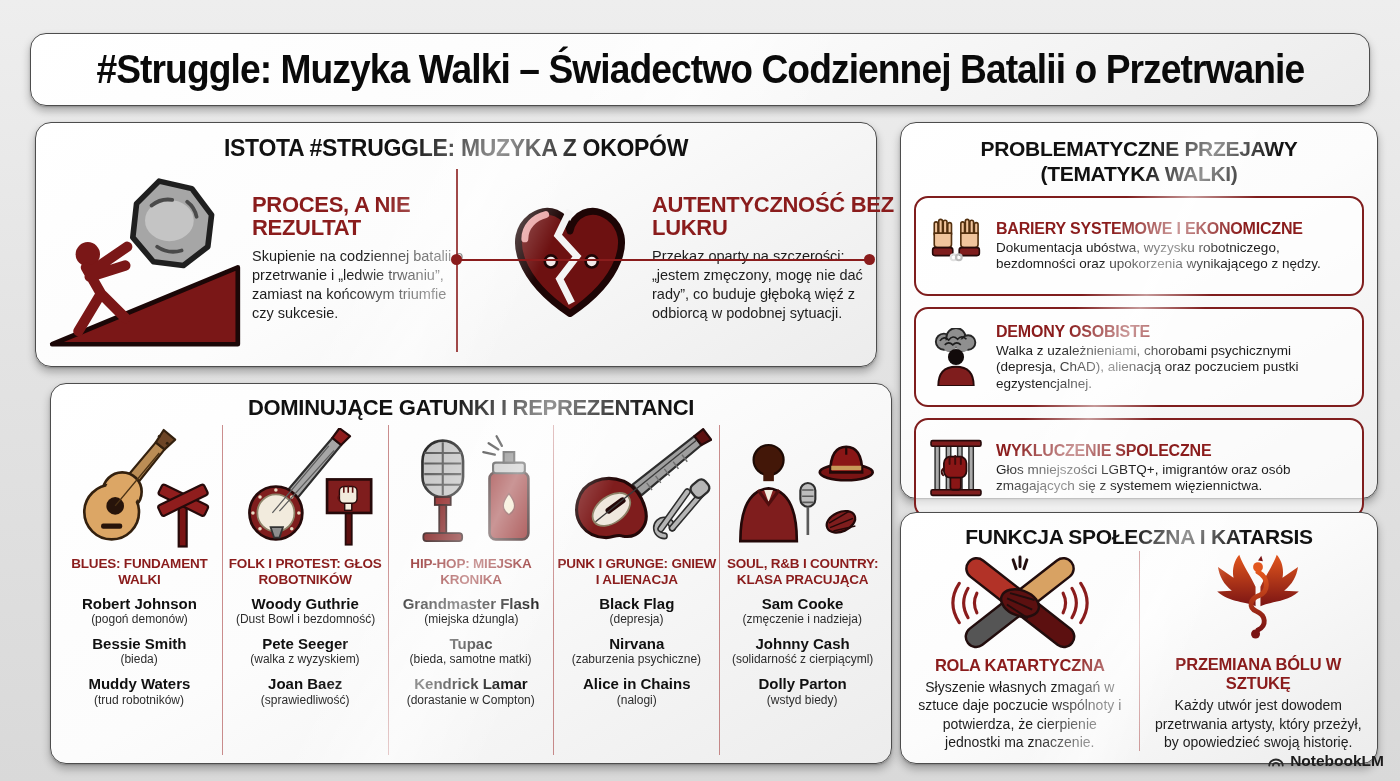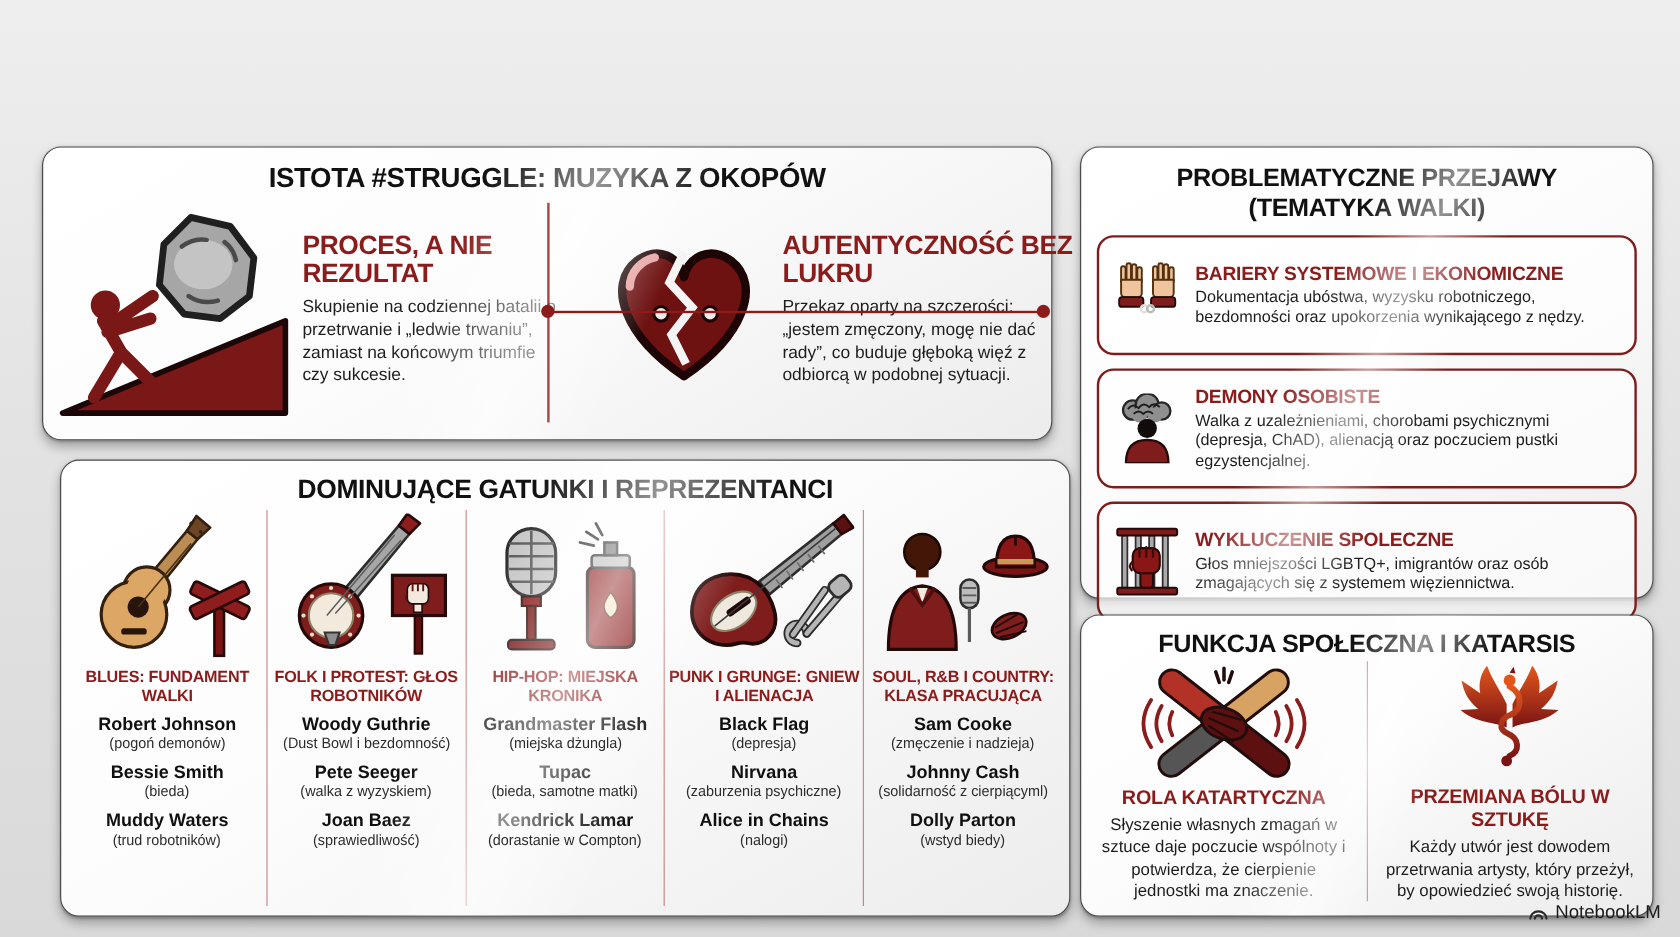--- a/index.html
+++ b/index.html
@@ -53,27 +53,30 @@
   .function{left:900px;top:512px;width:476px;height:250px;}
   .fheader{margin-top:12px;font-size:21px;}
   .frow{display:flex;height:200px;margin-top:2px;}
   .fcol{flex:1;display:flex;flex-direction:column;align-items:center;text-align:center;padding:2px 14px 0;}
   .fcol + .fcol{border-left:1.5px solid rgba(160,50,50,.5);}
   .ficon{height:102px;display:flex;align-items:center;}
   .fheading{font-size:16.5px;color:#8a1c1c;font-weight:bold;margin:3px 0 3px;letter-spacing:-.2px;}
   .fbody{font-size:14px;color:#1d1d1d;line-height:1.3;}
   
   .watermark{position:absolute;top:752px;right:16px;display:flex;align-items:center;gap:5px;
-    font-size:15.5px;color:#1c1c1c;font-weight:400;}
+    font-size:15.5px;color:#1c1c1c;font-weight:700;}
 </style>
 </head>
 <body>
 
 <div id="canvas">
 
+  <div class="panel titlebar">
+    <span class="title-text">#Struggle: Muzyka Walki – Świadectwo Codziennej Batalii o Przetrwanie</span>
+  </div>
 
   <div class="panel essence">
     <div class="sec-header eheader">ISTOTA #STRUGGLE: MUZYKA Z OKOPÓW</div>
     <div class="conn-v"></div>
     <div class="conn-h"></div>
     <div class="conn-dot" style="left:415px;top:131px;"></div>
     <div class="conn-dot" style="right:1px;top:131px;"></div>
     <div class="erow">
       <div class="ehalf">
         <svg width="198" height="180" viewBox="0 0 210 192">

